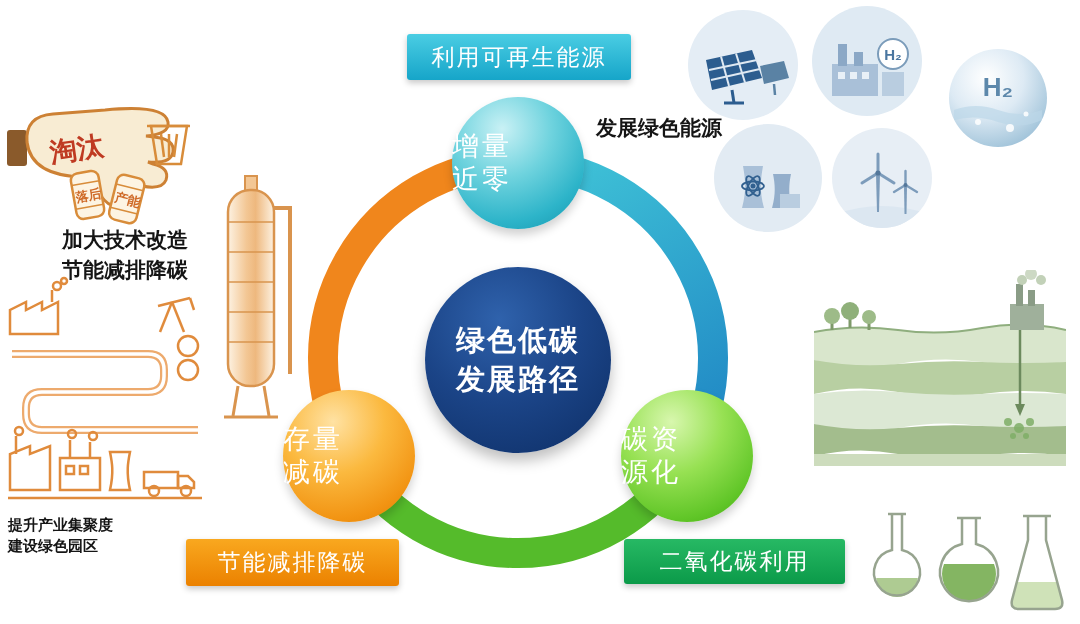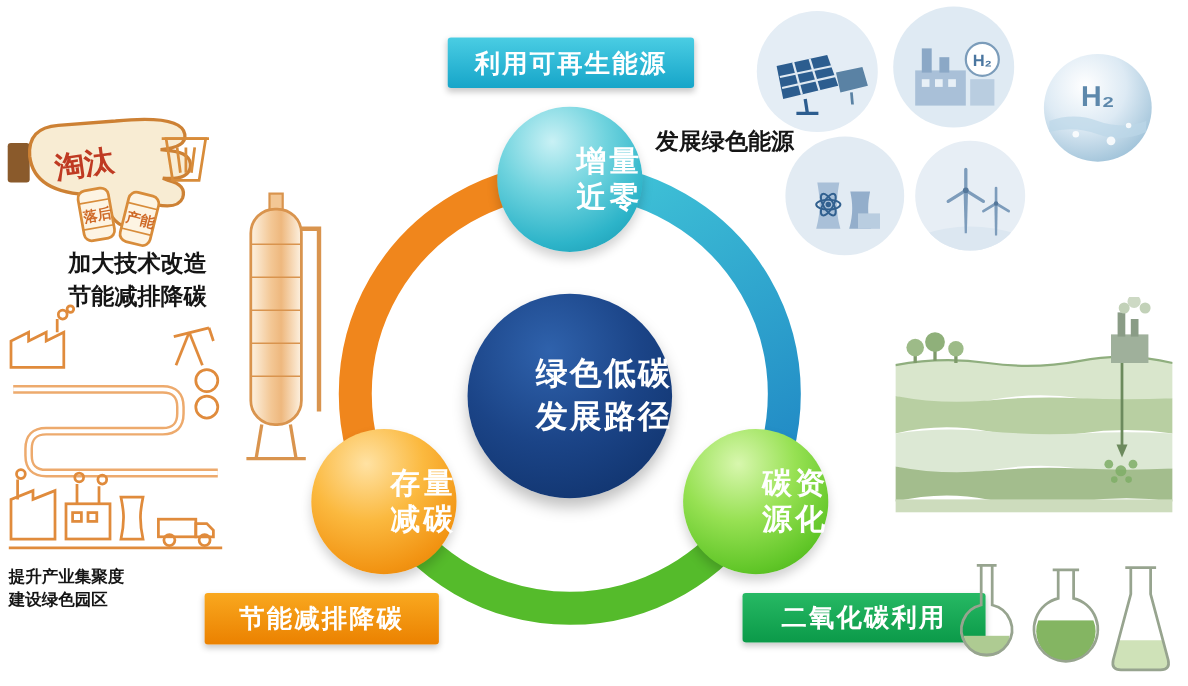--- a/index.html
+++ b/index.html
@@ -1,31 +1,31 @@
 <!DOCTYPE html>
 <html><head>
 <meta charset="utf-8">
 <style>
   html,body{margin:0;padding:0;background:#fff}
   body{font-family:"Liberation Sans","DejaVu Sans",sans-serif}
   #canvas{position:relative;width:1080px;height:624px;background:#fff;overflow:hidden}
   .abs{position:absolute}
   .node{position:absolute;border-radius:50%;display:flex;align-items:center;justify-content:center}
-  .node-text{display:block;width:100%;text-align:right;color:#fff;font-weight:bold;white-space:pre-line;line-height:1.22;letter-spacing:3px}
+  .node-text{display:block;width:100%;text-align:left;color:#fff;font-weight:normal;white-space:pre-line;line-height:1.22;letter-spacing:3px}
   .node-top{left:452px;top:97px;width:132px;height:132px;background:radial-gradient(circle at 38% 24%,#c9f1f5 0%,#6fd3de 38%,#2db4c9 72%,#1492ab 100%);box-shadow:0 6px 10px rgba(0,0,0,.18)}
   .node-left{left:283px;top:390px;width:132px;height:132px;background:radial-gradient(circle at 38% 24%,#ffe2a3 0%,#fbb93f 40%,#f29413 75%,#dd7a00 100%);box-shadow:0 6px 10px rgba(0,0,0,.18)}
   .node-right{left:621px;top:390px;width:132px;height:132px;background:radial-gradient(circle at 38% 24%,#d8f7ae 0%,#97e153 40%,#61c628 75%,#3fa60f 100%);box-shadow:0 6px 10px rgba(0,0,0,.18)}
   .node .node-text{font-size:27px}
   .center-circle{position:absolute;left:425px;top:267px;width:186px;height:186px;border-radius:50%;background:radial-gradient(circle at 40% 28%,#2f62ac 0%,#1b4487 48%,#0d2e65 100%);display:flex;align-items:center;justify-content:center;box-shadow:0 8px 14px rgba(0,0,0,.25)}
-  .center-text{display:block;width:100%;text-align:right;color:#fff;font-weight:bold;font-size:29px;line-height:1.35;letter-spacing:2px;white-space:pre-line}
+  .center-text{display:block;width:100%;text-align:center;color:#fff;font-weight:bold;font-size:29px;line-height:1.35;letter-spacing:2px;white-space:pre-line}
   .banner{position:absolute;display:flex;align-items:center;justify-content:center;border-radius:3px;box-shadow:0 3px 6px rgba(0,0,0,.22)}
-  .banner-text{color:#fff;font-weight:bold;font-size:23px;letter-spacing:2px;white-space:nowrap}
+  .banner-text{color:#fff;font-weight:normal;font-size:23px;letter-spacing:2px;white-space:nowrap}
   .banner-top{left:407px;top:34px;width:224px;height:46px;background:linear-gradient(180deg,#4acde3,#16a5c9)}
   .banner-left{left:186px;top:539px;width:213px;height:47px;background:linear-gradient(180deg,#f9a81f,#eb8100)}
-  .banner-right{left:675px;top:539px;width:221px;height:45px;background:linear-gradient(180deg,#27b964,#0b9a49)}
+  .banner-right{left:624px;top:539px;width:221px;height:45px;background:linear-gradient(180deg,#27b964,#0b9a49)}
   .lbl{position:absolute;font-weight:bold;color:#151515;white-space:pre-line}
   .lbl-optimize{left:186px;top:108px;font-size:21px;line-height:1.42}
   .lbl-tech{left:62px;top:225px;font-size:21px;line-height:1.42}
   .lbl-cluster{left:8px;top:514px;font-size:15px;line-height:1.42}
   .lbl-green-energy{left:596px;top:114px;font-size:21px}
   .lbl-capture{left:740px;top:348px;font-size:22px;line-height:1.5}
   .lbl-chemicals{left:866px;top:484px;font-size:20px}
   .circle-icon{position:absolute;border-radius:50%;overflow:hidden}
   .ci-solar{left:688px;top:10px;width:110px;height:110px;background:#e4edf5}
   .ci-plant{left:812px;top:6px;width:110px;height:110px;background:#dfeaf3}

